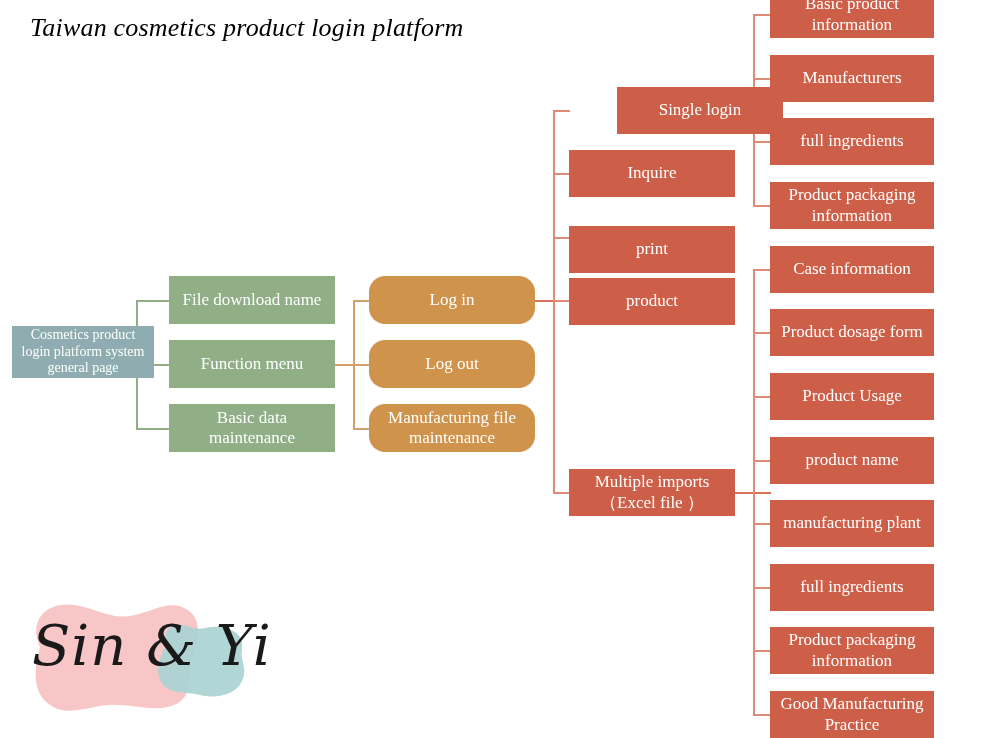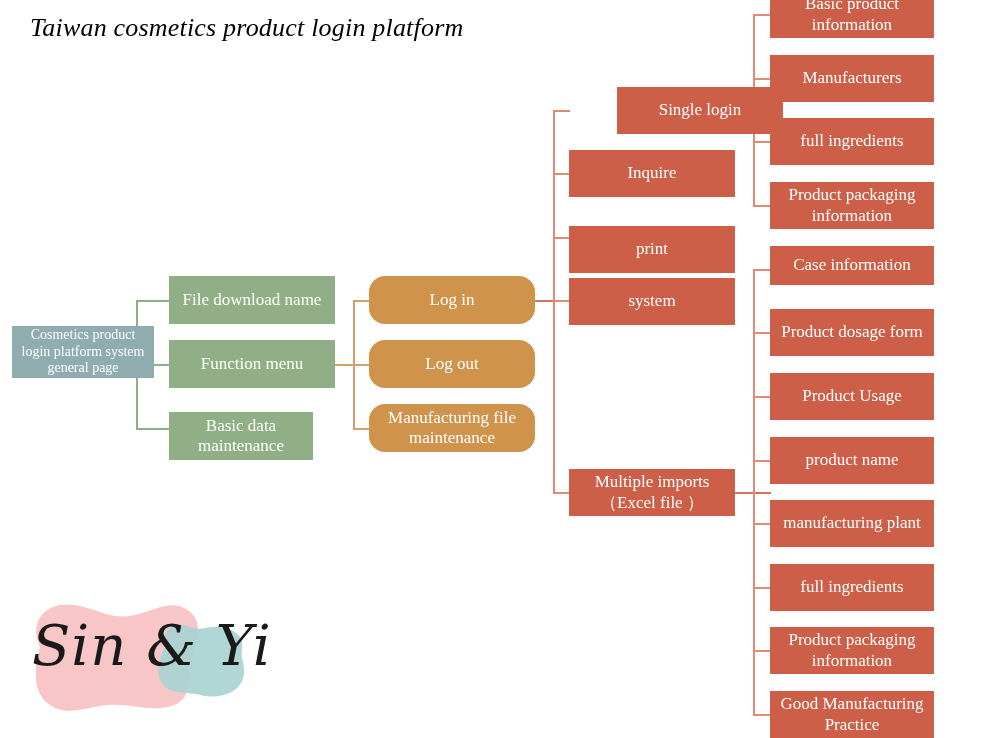--- a/index.html
+++ b/index.html
@@ -127,41 +127,41 @@
   <div class="conn-h c-red" style="left:753px; top:460px; width:18px;"></div>
   <div class="conn-h c-red" style="left:753px; top:523px; width:18px;"></div>
   <div class="conn-h c-red" style="left:753px; top:587px; width:18px;"></div>
   <div class="conn-h c-red" style="left:753px; top:650px; width:18px;"></div>
   <div class="conn-h c-red" style="left:753px; top:714px; width:18px;"></div>
 
   <div class="node node-root" style="left:12px; top:326px; width:142px; height:52px;">Cosmetics product  login platform system general page</div>
 
   <div class="node node-green" style="left:169px; top:276px; width:166px; height:48px;">File download name</div>
   <div class="node node-green" style="left:169px; top:340px; width:166px; height:48px;">Function menu</div>
-  <div class="node node-green" style="left:169px; top:404px; width:144px; height:48px;margin-top:8px;">Basic data maintenance</div>
+  <div class="node node-green" style="left:169px; top:404px; width:166px; height:48px;">Basic data maintenance</div>
 
   <div class="node node-amber" style="left:369px; top:276px; width:166px; height:48px;">Log in</div>
   <div class="node node-amber" style="left:369px; top:340px; width:166px; height:48px;">Log out</div>
   <div class="node node-amber" style="left:369px; top:404px; width:166px; height:48px;">Manufacturing file maintenance</div>
 
   <div class="node node-red" style="left:569px; top:87px; width:166px; height:47px;margin-left:48px;">Single login</div>
   <div class="node node-red" style="left:569px; top:150px; width:166px; height:47px;">Inquire</div>
   <div class="node node-red" style="left:569px; top:214px; width:166px; height:47px;margin-top:12px;">print</div>
-  <div class="node node-red" style="left:569px; top:278px; width:166px; height:47px;">system</div>
+  <div class="node node-red" style="left:569px; top:278px; width:166px; height:47px;">product</div>
   <div class="node node-red" style="left:569px; top:469px; width:166px; height:47px; flex-direction:column;">
     <span>Multiple imports</span>
     <span>（Excel file ）</span>
   </div>
 
   <div class="node node-red" style="left:770px; top:-9px; width:164px; height:47px;">Basic product information</div>
   <div class="node node-red" style="left:770px; top:55px; width:164px; height:47px;">Manufacturers</div>
   <div class="node node-red" style="left:770px; top:118px; width:164px; height:47px;">full ingredients</div>
   <div class="node node-red" style="left:770px; top:182px; width:164px; height:47px;">Product packaging information</div>
 
-  <div class="node node-red" style="left:770px; top:246px; width:164px; height:39px;">Case information</div>
+  <div class="node node-red" style="left:770px; top:246px; width:164px; height:47px;">Case information</div>
   <div class="node node-red" style="left:770px; top:309px; width:164px; height:47px;">Product dosage form</div>
   <div class="node node-red" style="left:770px; top:373px; width:164px; height:47px;">Product Usage</div>
   <div class="node node-red" style="left:770px; top:437px; width:164px; height:47px;">product name</div>
   <div class="node node-red" style="left:770px; top:500px; width:164px; height:47px;">manufacturing plant</div>
   <div class="node node-red" style="left:770px; top:564px; width:164px; height:47px;">full ingredients</div>
   <div class="node node-red" style="left:770px; top:627px; width:164px; height:47px;">Product packaging information</div>
   <div class="node node-red" style="left:770px; top:691px; width:164px; height:47px;">Good Manufacturing Practice</div>
 
   <div class="logo">
     <svg width="260" height="145" viewBox="0 0 260 145" xmlns="http://www.w3.org/2000/svg">

